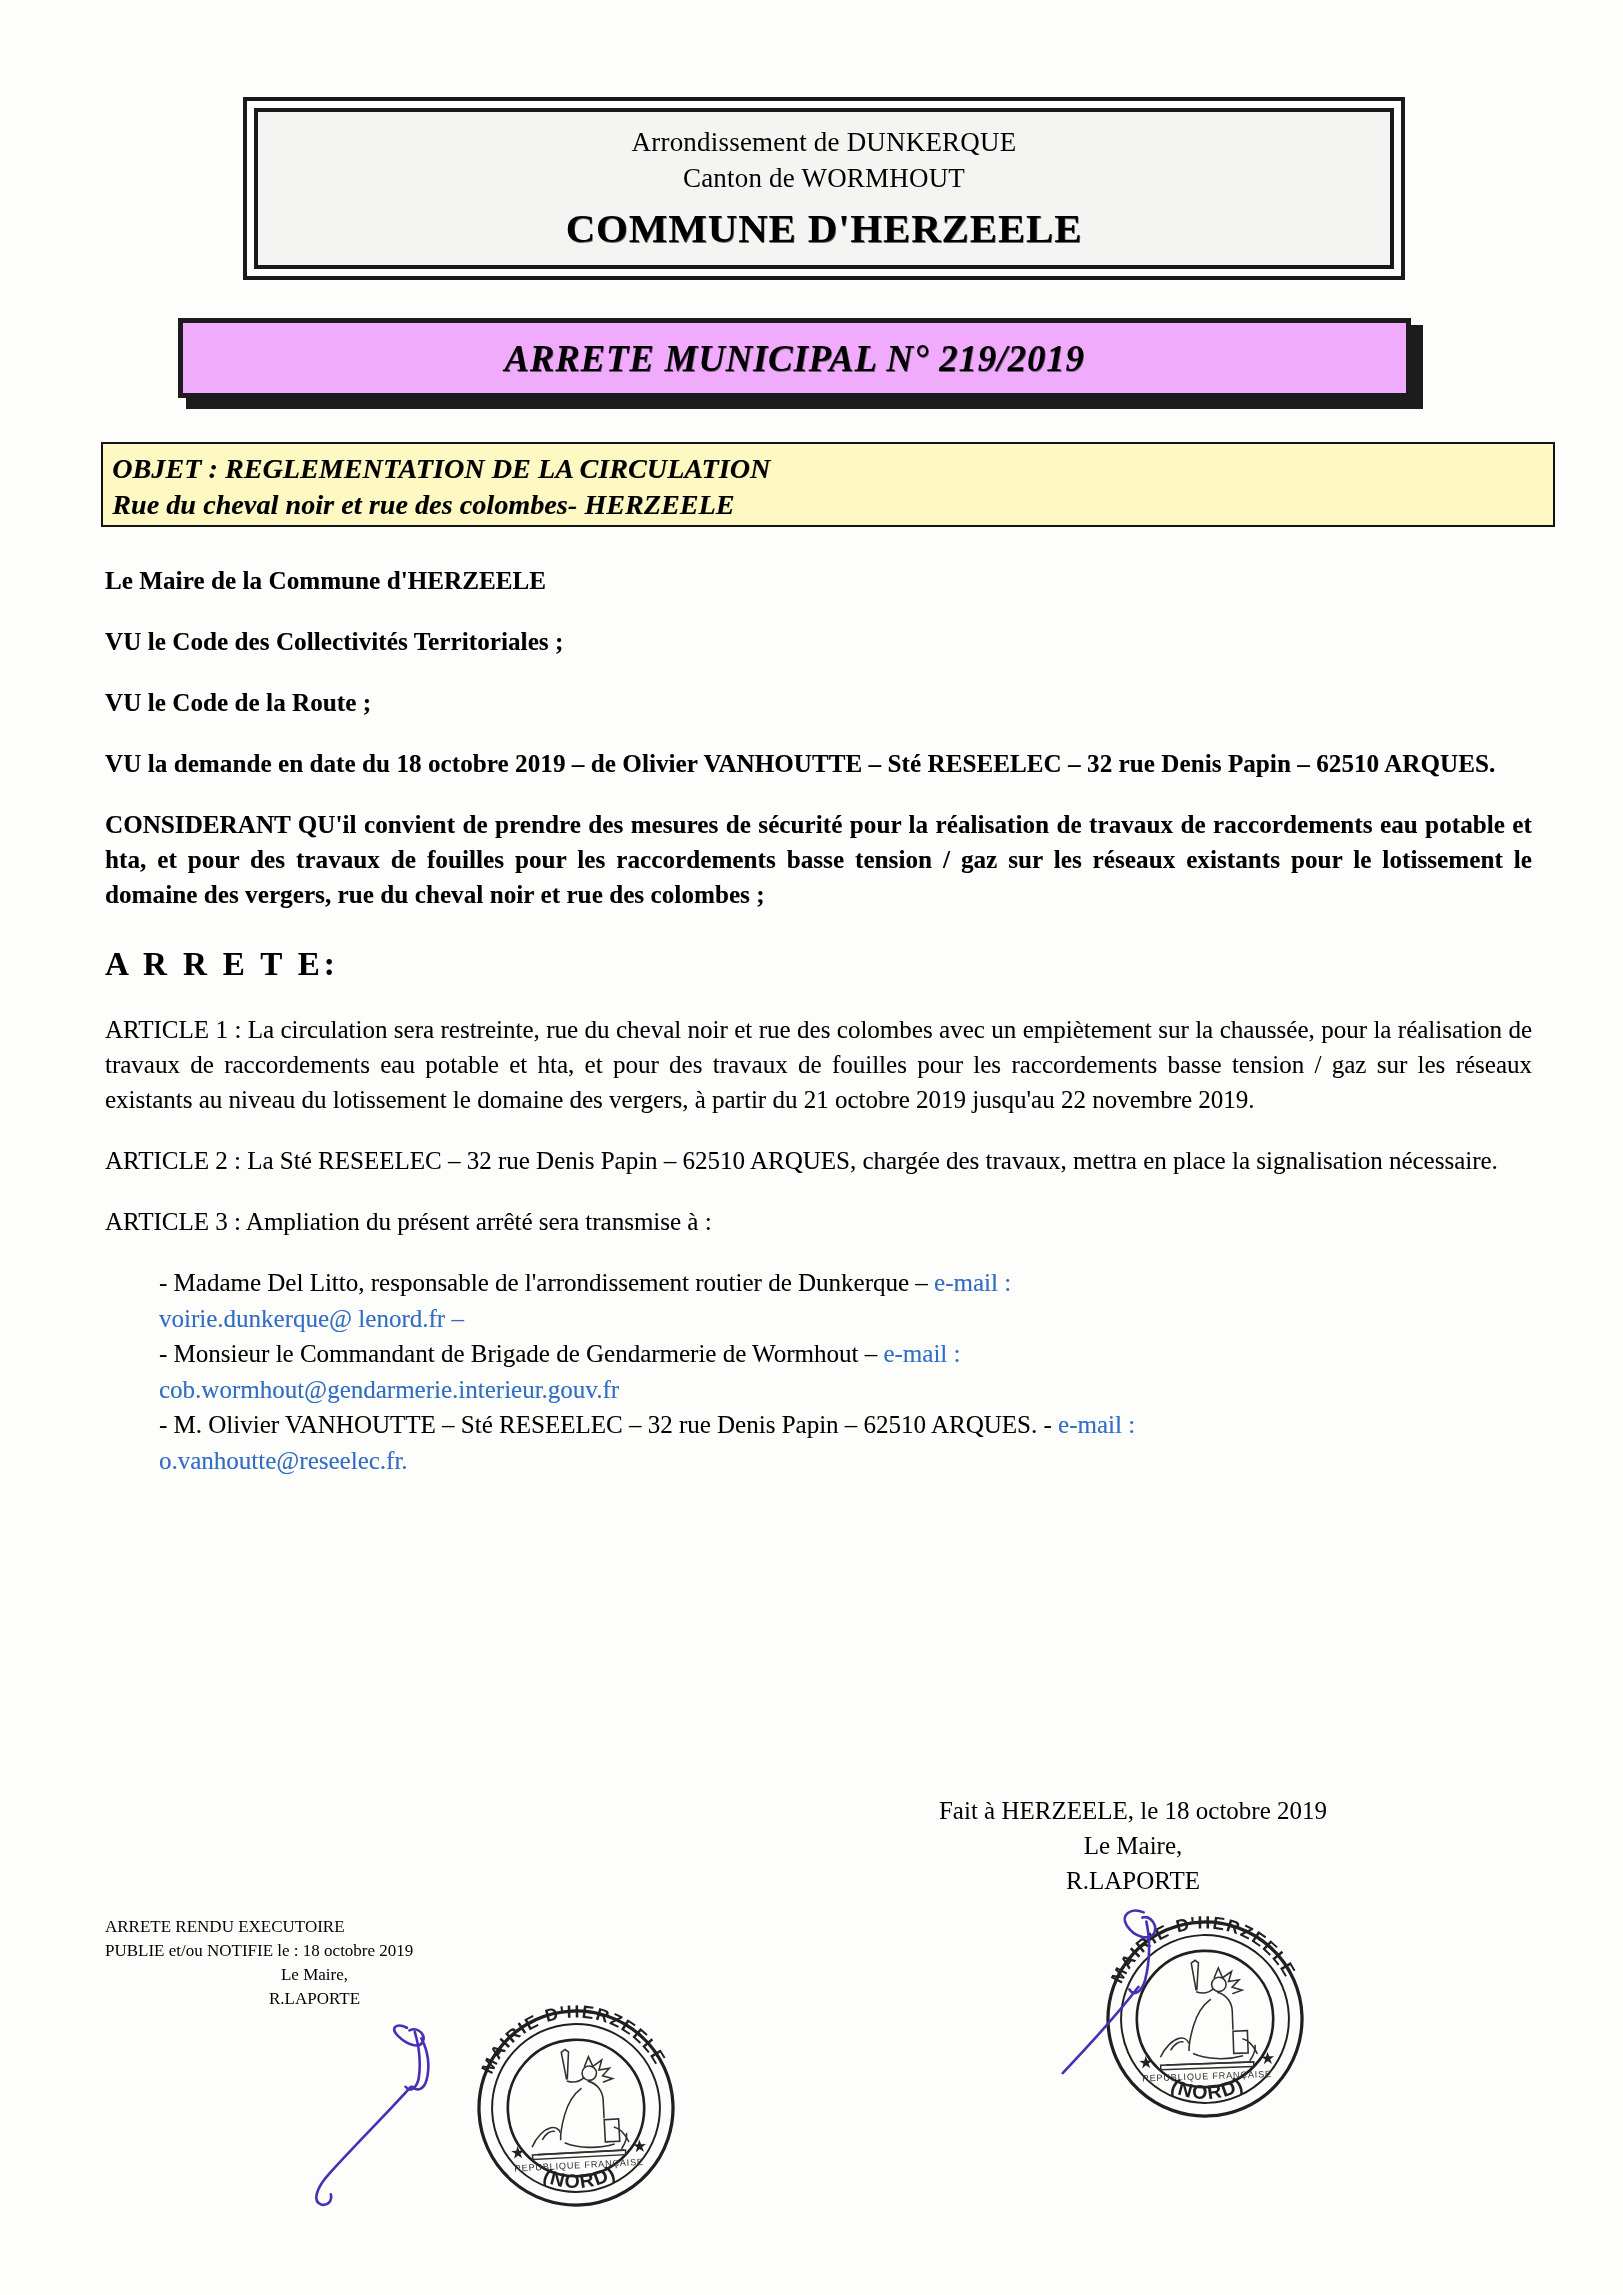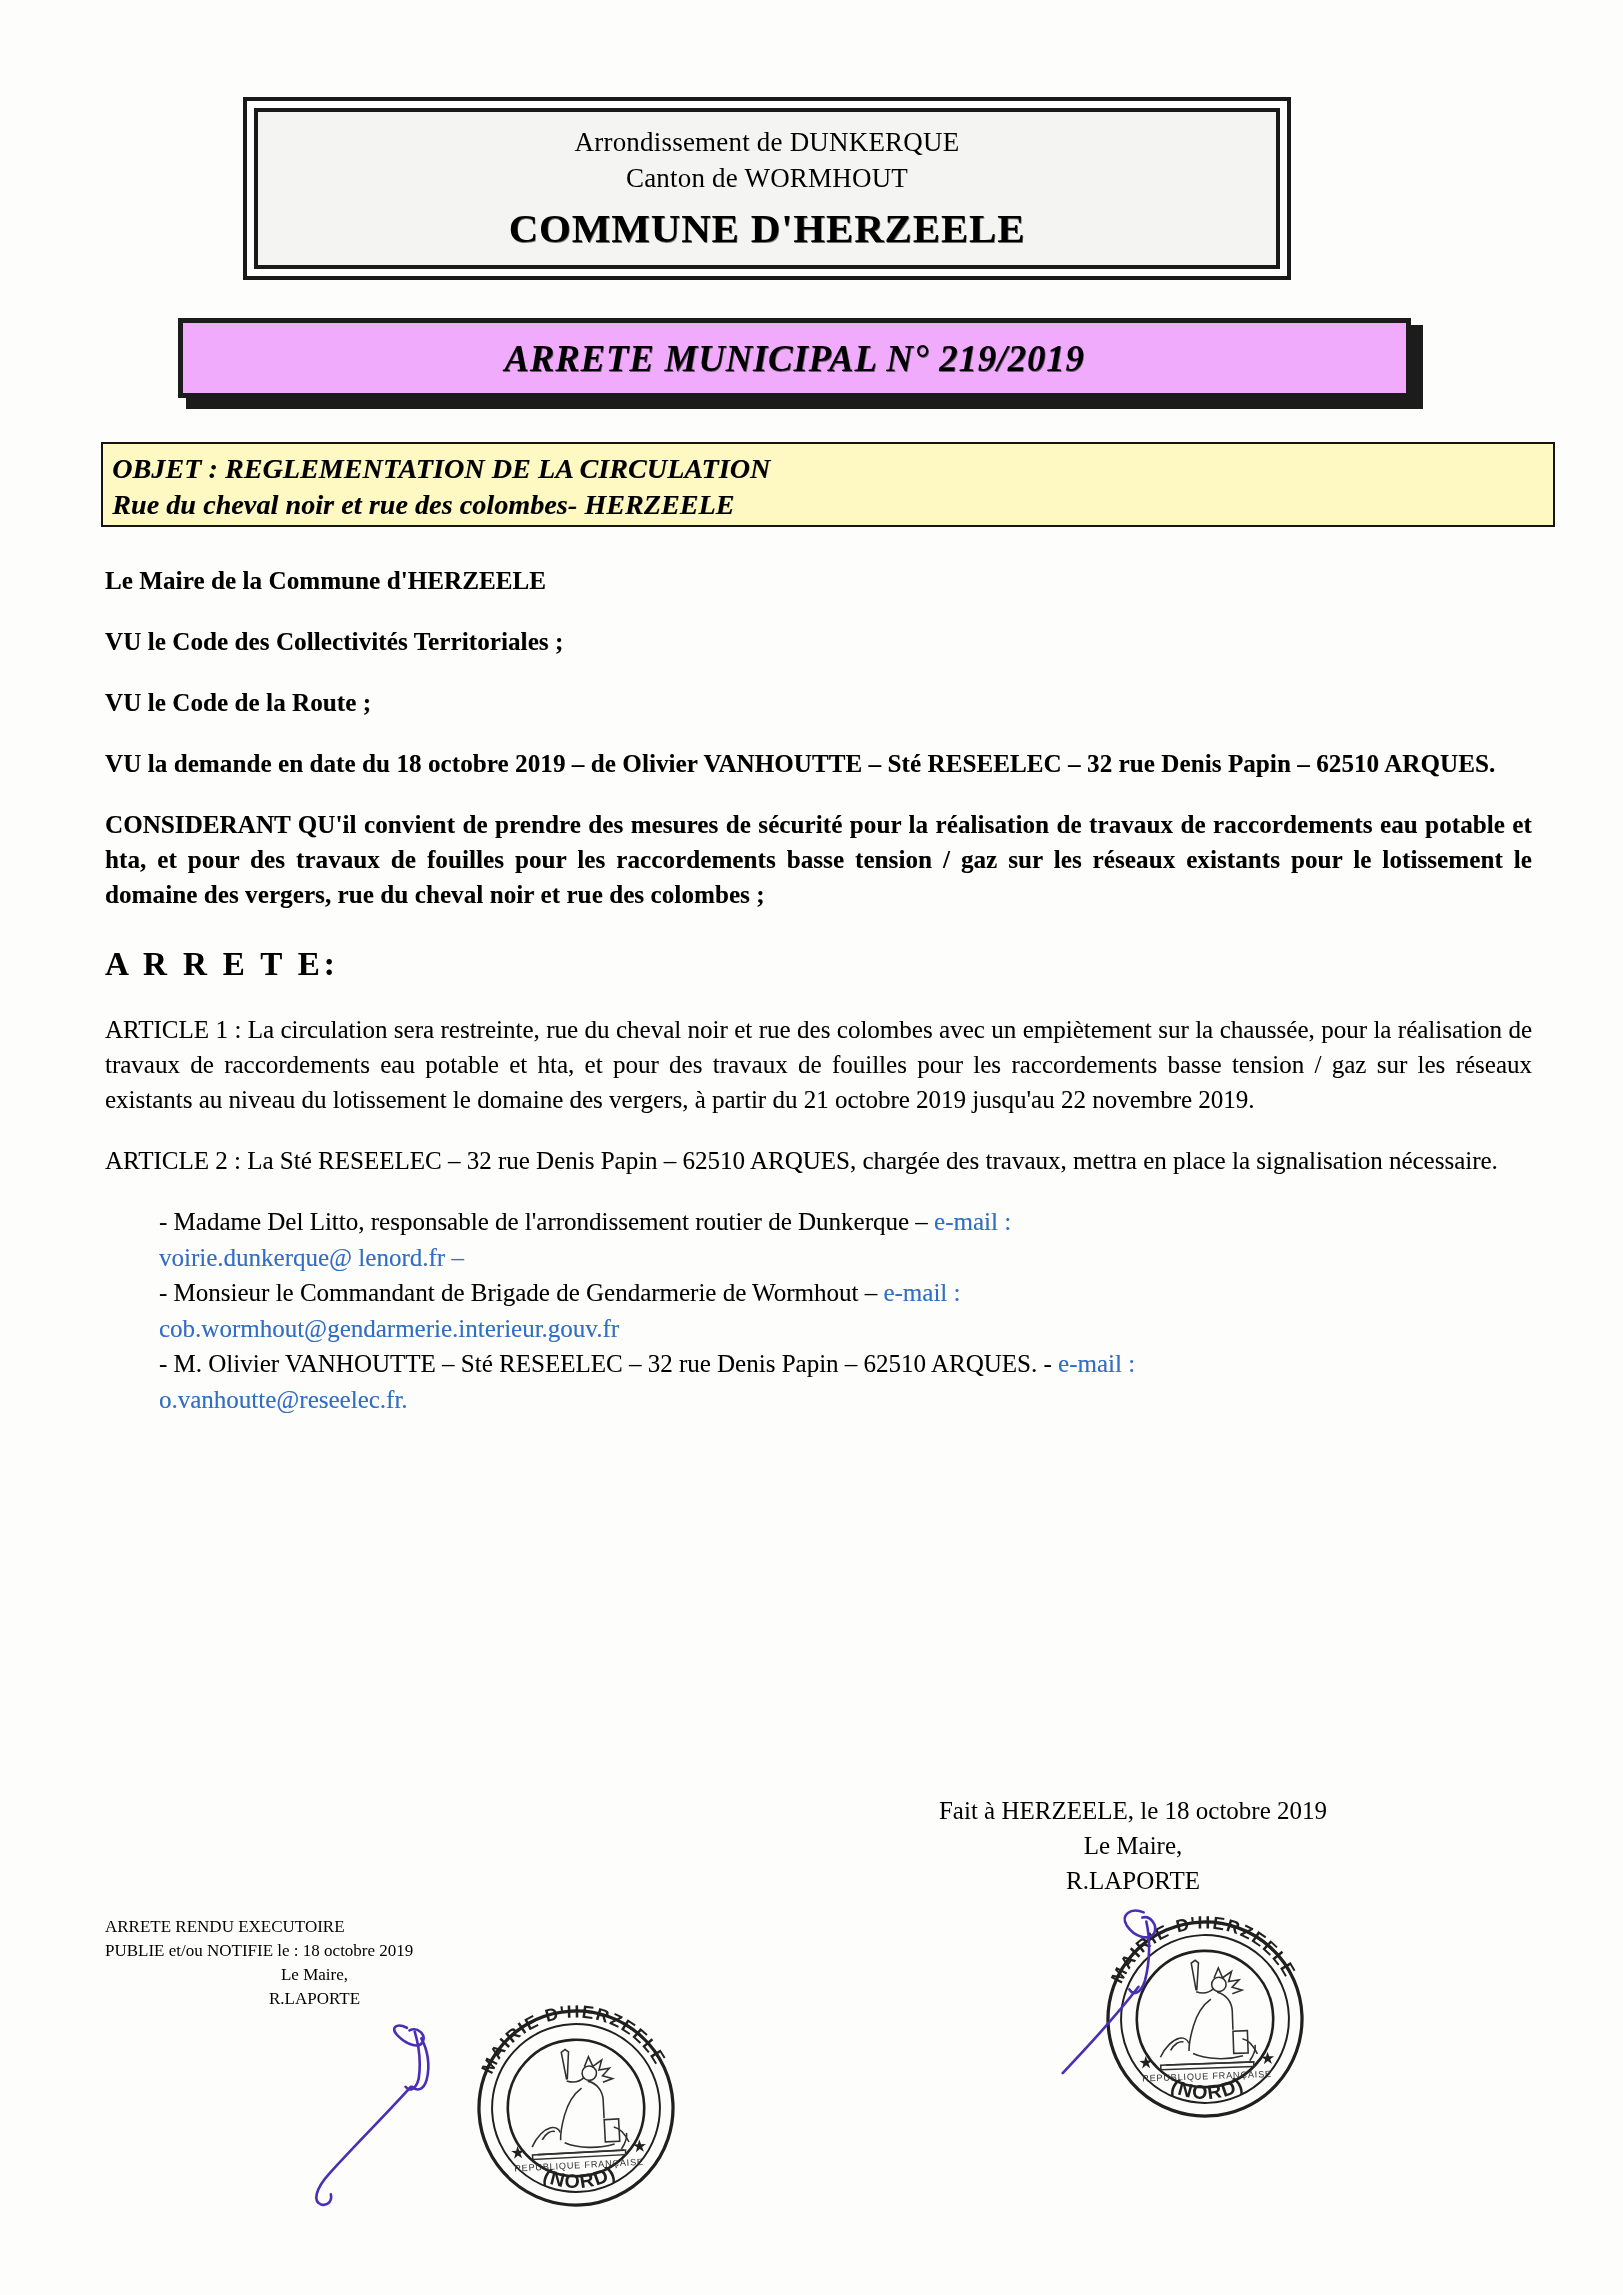--- a/index.html
+++ b/index.html
@@ -18,21 +18,21 @@
     height: 2295px;
     background: #fdfdfc;
     overflow: hidden;
   }
 
   
   .header-box {
     position: absolute;
     left: 243px;
     top: 97px;
-    width: 1048px;
+    width: 1162px;
     height: 183px;
     border: 4.6px solid #1a1a1a;
     background: #ffffff;
     box-sizing: border-box;
   }
   .header-box-inner {
     position: absolute;
     left: 7.2px;
     top: 7.2px;
     right: 7.2px;
@@ -233,20 +233,21 @@
     <p class="vu">Le Maire de la Commune d'HERZEELE</p>
     <p class="vu">VU le Code des Collectivités Territoriales ;</p>
     <p class="vu">VU le Code de la Route ;</p>
     <p class="vu">VU la demande en date du 18 octobre 2019 – de Olivier VANHOUTTE – Sté RESEELEC – 32 rue Denis Papin – 62510 ARQUES.</p>
     <p class="vu">CONSIDERANT QU'il convient de prendre des mesures de sécurité pour la réalisation de travaux de raccordements eau potable et hta, et pour des travaux de fouilles pour les raccordements basse tension / gaz sur les réseaux existants pour le lotissement le domaine des vergers, rue du cheval noir et rue des colombes ;</p>
 
     <div class="arrete-head">A R R E T E:</div>
 
     <p class="article">ARTICLE 1 : La circulation sera restreinte, rue du cheval noir et rue des colombes avec un empiètement sur la chaussée, pour la réalisation de travaux de raccordements eau potable et hta, et pour des travaux de fouilles pour les raccordements basse tension / gaz sur les réseaux existants au niveau du lotissement le domaine des vergers, à partir du 21 octobre 2019 jusqu'au 22 novembre 2019.</p>
     <p class="article">ARTICLE 2 : La Sté RESEELEC – 32 rue Denis Papin – 62510 ARQUES, chargée des travaux, mettra en place la signalisation nécessaire.</p>
+    <p class="article">ARTICLE 3 : Ampliation du présent arrêté sera transmise à :</p>
 
     <ul class="recipients">
       <li>
         <span>- Madame Del Litto, responsable de l'arrondissement routier de Dunkerque – </span><span class="mail">e-mail :</span>
         <br>
         <span class="mailaddr">voirie.dunkerque@ lenord.fr</span><span class="mailaddr"> –</span>
       </li>
       <li>
         <span>- Monsieur le Commandant de Brigade de Gendarmerie de Wormhout – </span><span class="mail">e-mail :</span>
         <br>

